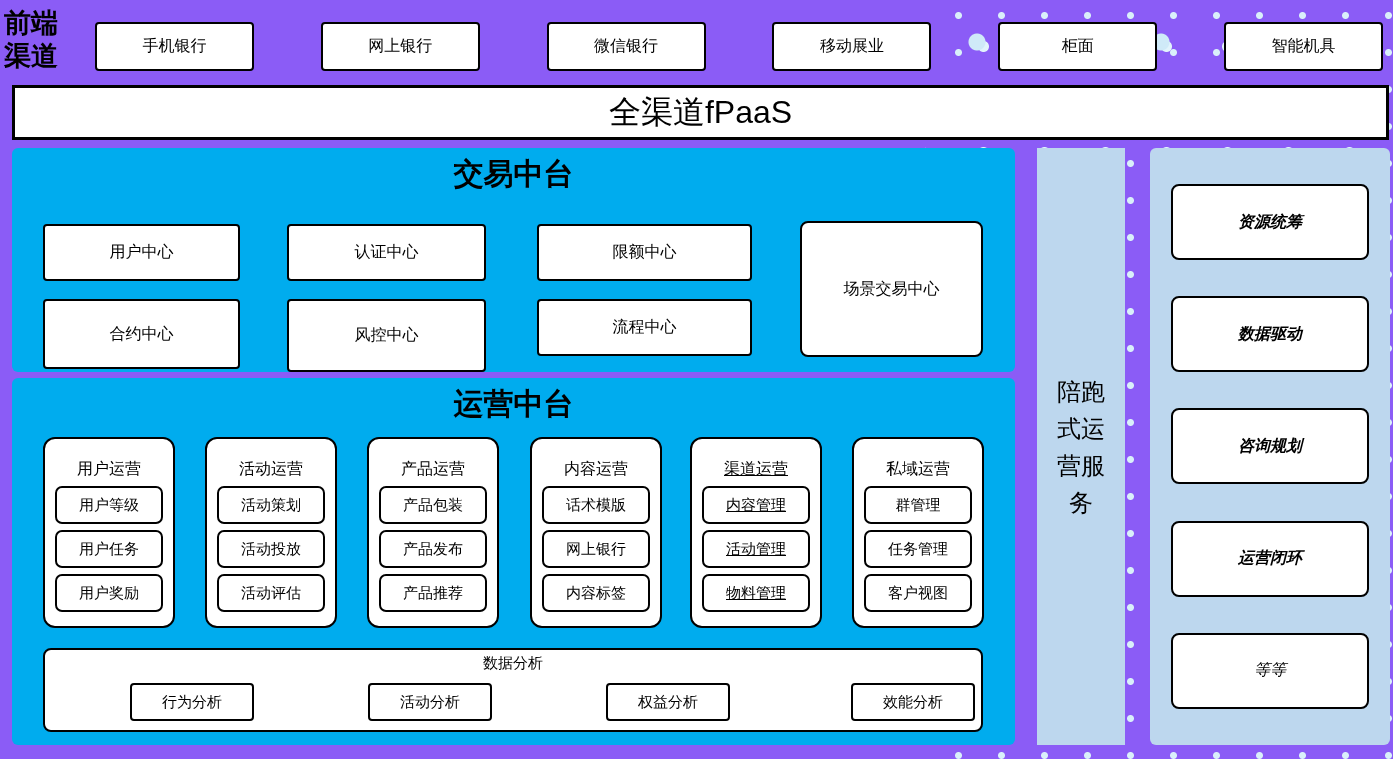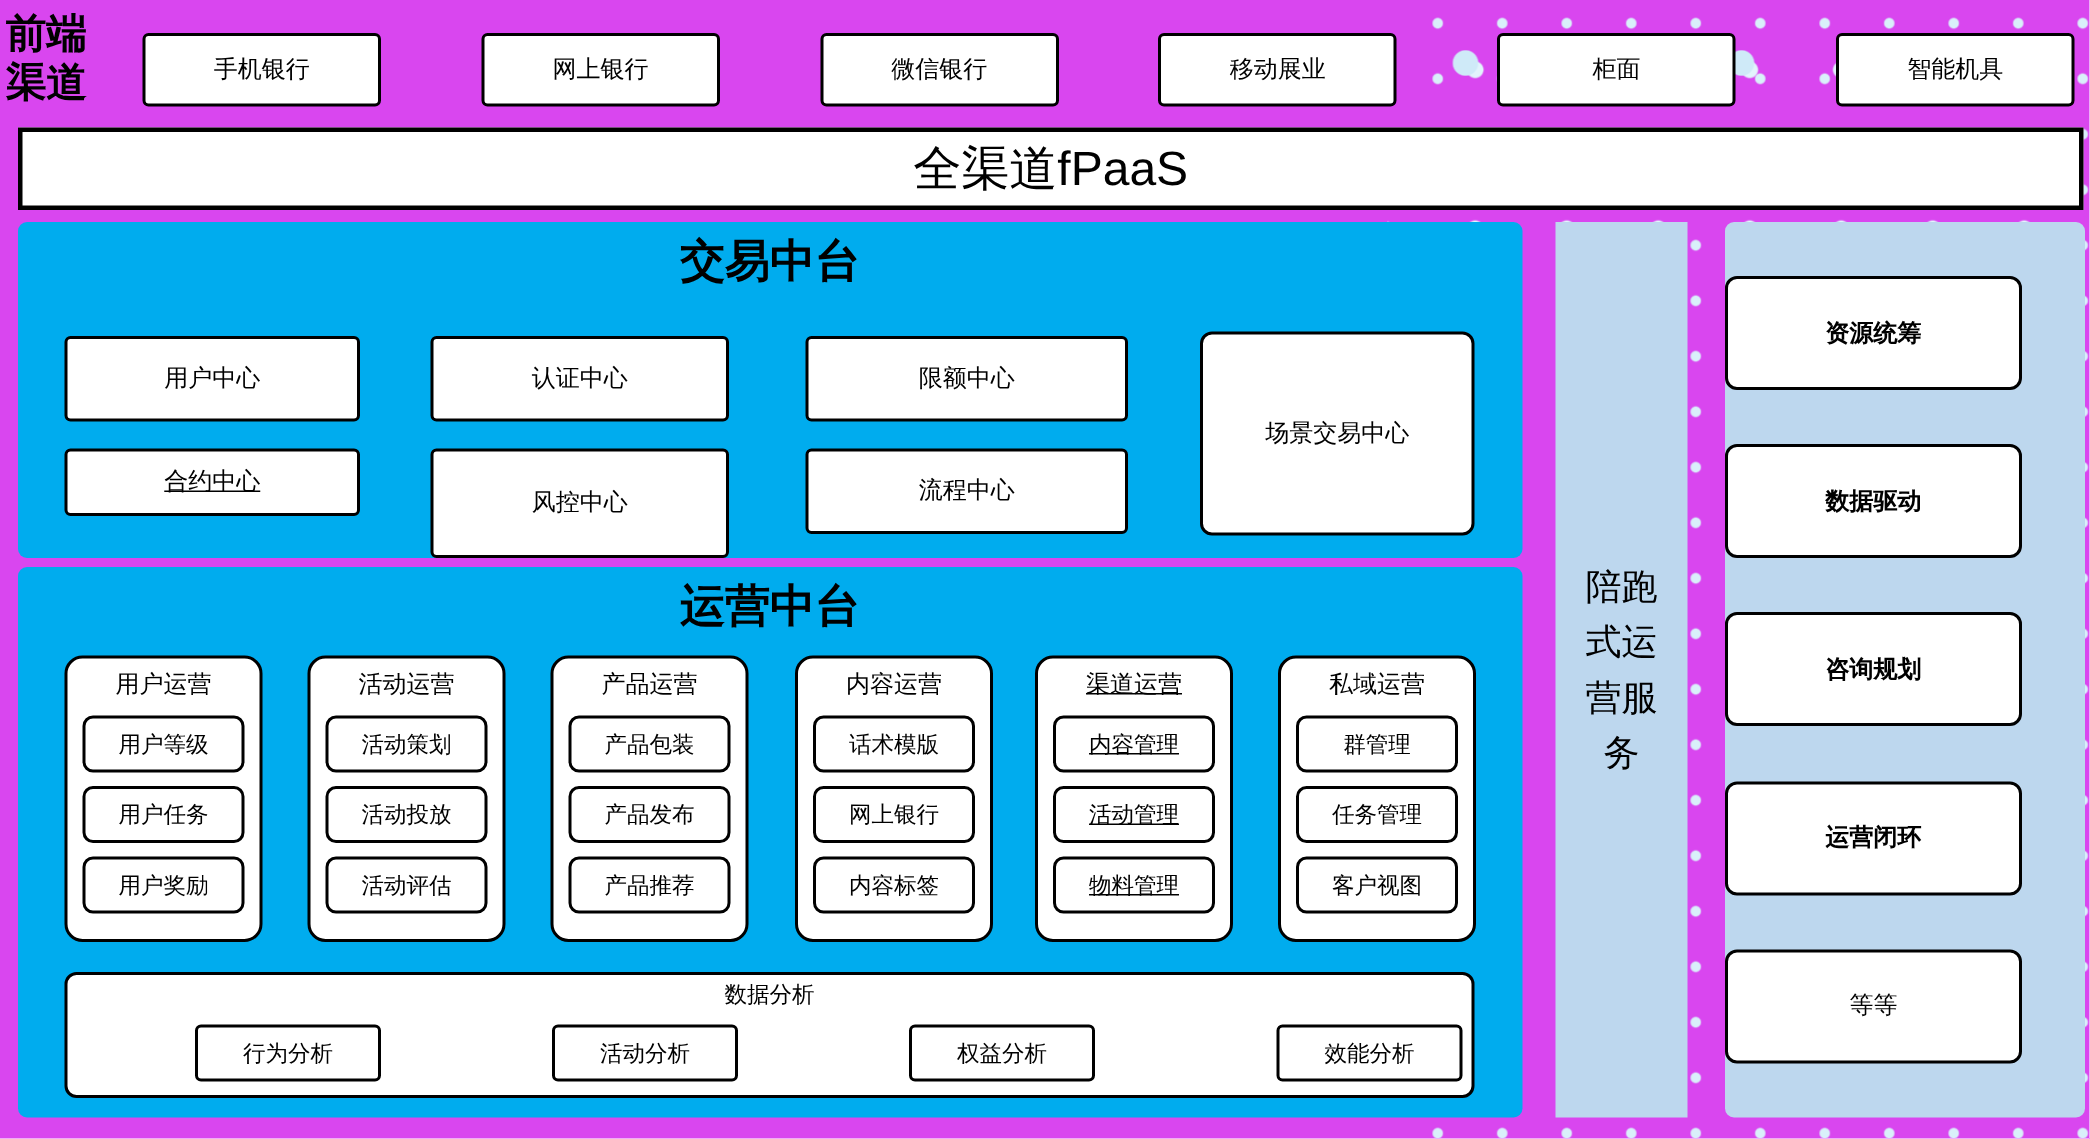--- a/index.html
+++ b/index.html
@@ -1,17 +1,17 @@
 <!DOCTYPE html>
 <html><head>
 <meta charset="utf-8">
 <style>
   html,body{margin:0;padding:0;background:#fff;}
   body{font-family:"Liberation Sans","DejaVu Sans",sans-serif;color:#000;}
-  .stage{position:relative;width:1393px;height:759px;background:#d946ef;overflow:hidden;}
+  .stage{position:relative;width:1393px;height:759px;background:#8b5cf6;overflow:hidden;}
 
   
   .dots{position:absolute;left:925px;top:0;width:468px;height:759px;z-index:0;
     background-image:
       radial-gradient(circle, #cfeaf8 8px, transparent 9px),
       radial-gradient(circle, #e2f4fc 5px, transparent 6px),
       radial-gradient(circle, #d9f0fa 3px, transparent 4px);
     background-size:92px 76px, 61px 53px, 43px 37px;
     background-position:6px 4px, 28px 20px, 12px 34px;}
 
@@ -36,21 +36,21 @@
     font-family:"DejaVu Serif","Liberation Serif",serif;font-weight:700;font-size:30px;}
 
   .center-box{position:absolute;background:#fff;border:2px solid #000;border-radius:4px;
     display:flex;align-items:center;justify-content:center;font-size:16px;box-sizing:border-box;}
   .scene-box{position:absolute;background:#fff;border:2px solid #000;border-radius:8px;
     display:flex;align-items:center;justify-content:center;font-size:16px;box-sizing:border-box;text-align:center;}
 
   
   .col-card{position:absolute;top:59px;width:132px;height:191px;background:#fff;border:2px solid #000;
     border-radius:12px;box-sizing:border-box;display:flex;flex-direction:column;align-items:center;
-    padding:7px 0 8px 0;}
+    padding:19px 0 8px 0;}
   .col-header{font-size:16px;line-height:22px;}
   .pill-wrap{flex:1;width:100%;display:flex;flex-direction:column;align-items:center;
     justify-content:space-evenly;}
   .pill{width:108px;height:38px;background:#fff;border:2px solid #000;border-radius:7px;
     display:flex;align-items:center;justify-content:center;font-size:15px;box-sizing:border-box;}
 
   
   .da-card{position:absolute;left:31px;top:270px;width:940px;height:84px;background:#fff;
     border:2px solid #000;border-radius:8px;box-sizing:border-box;}
   .da-title{position:absolute;left:0;top:4px;width:100%;text-align:center;font-size:15px;}
@@ -58,21 +58,21 @@
     border-radius:4px;display:flex;align-items:center;justify-content:center;font-size:15px;
     box-sizing:border-box;}
 
   
   .companion{left:1037px;top:148px;width:88px;height:597px;background:#BDD7EE;
     display:flex;align-items:center;justify-content:center;}
   .companion-text{width:52px;font-size:24px;line-height:37px;text-align:center;word-break:break-all;}
 
   
   .right-panel{left:1150px;top:148px;width:240px;height:597px;background:#BDD7EE;border-radius:6px;
-    display:flex;flex-direction:column;align-items:flex-start;justify-content:space-evenly;}
+    display:flex;flex-direction:column;align-items:center;justify-content:space-evenly;font-style:italic;}
   .rp-box{width:198px;height:76px;background:#fff;border:2px solid #000;border-radius:8px;
     display:flex;align-items:center;justify-content:center;font-size:16px;font-weight:700;
     box-sizing:border-box;}
   .rp-box:last-child{font-weight:400;}
 </style>
 </head>
 <body>
 
 <div class="stage">
 
@@ -88,21 +88,21 @@
     <div class="channel-box">智能机具</div>
   </div>
 
   <div class="layer fpaas">全渠道fPaaS</div>
 
   <div class="layer panel panel-trade">
     <div class="panel-title">交易中台</div>
     <div class="center-box" style="left:31px;top:76px;width:197px;height:57px;">用户中心</div>
     <div class="center-box" style="left:275px;top:76px;width:199px;height:57px;">认证中心</div>
     <div class="center-box" style="left:525px;top:76px;width:215px;height:57px;">限额中心</div>
-    <div class="center-box" style="left:31px;top:151px;width:197px;height:45px;text-decoration:underline;">合约中心</div>
+    <div class="center-box" style="left:31px;top:151px;width:197px;height:70px;">合约中心</div>
     <div class="center-box" style="left:275px;top:151px;width:199px;height:73px;">风控中心</div>
     <div class="center-box" style="left:525px;top:151px;width:215px;height:57px;">流程中心</div>
     <div class="scene-box" style="left:788px;top:73px;width:183px;height:136px;">场景交易中心</div>
   </div>
 
   <div class="layer panel panel-ops">
     <div class="panel-title">运营中台</div>
 
     <div class="col-card" style="left:31px;">
       <div class="col-header">用户运营</div>

